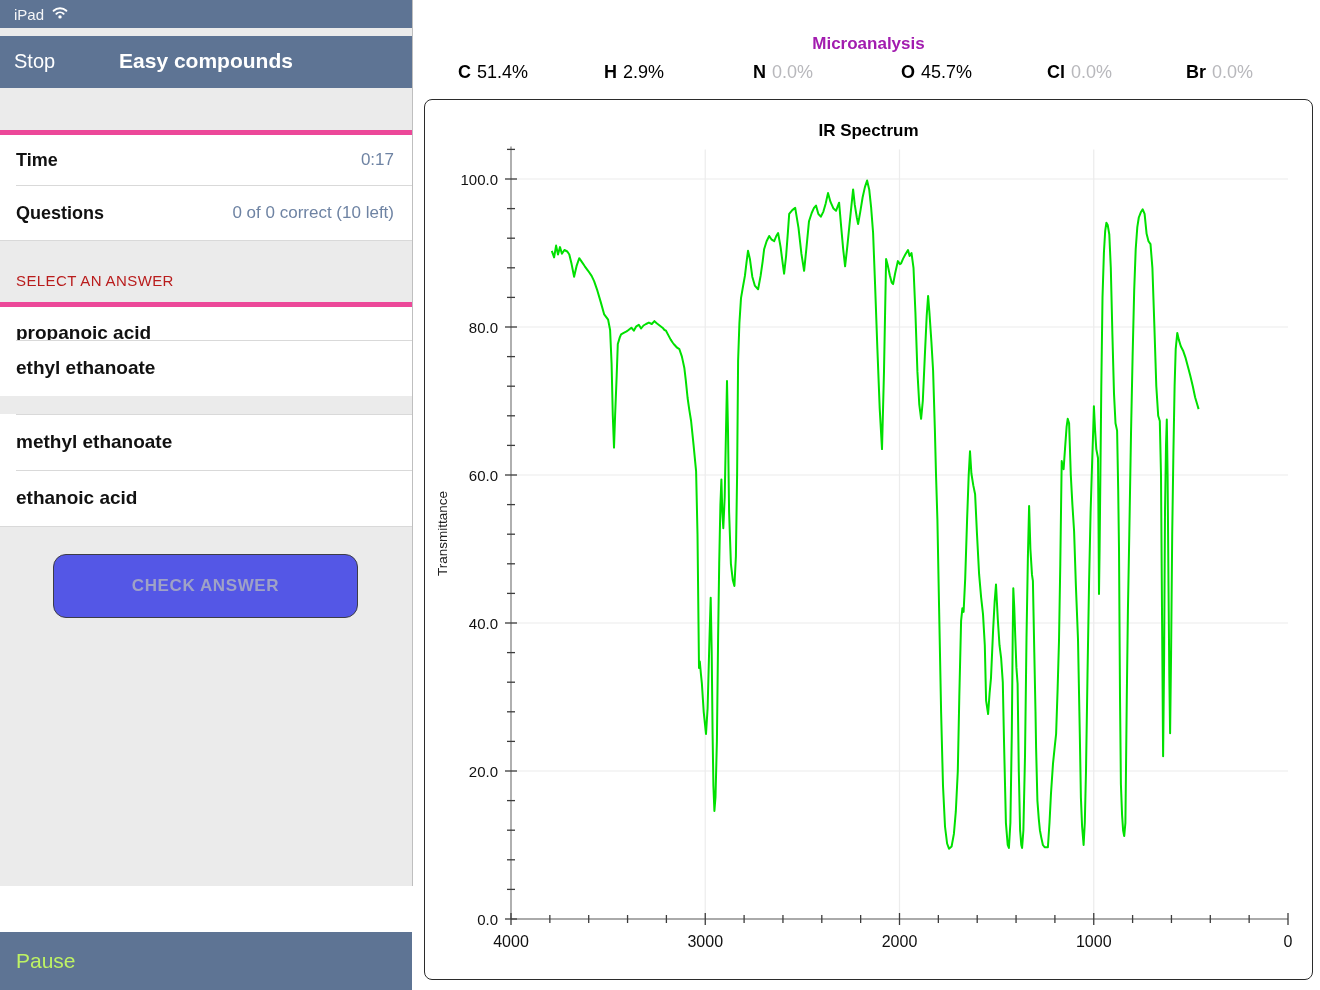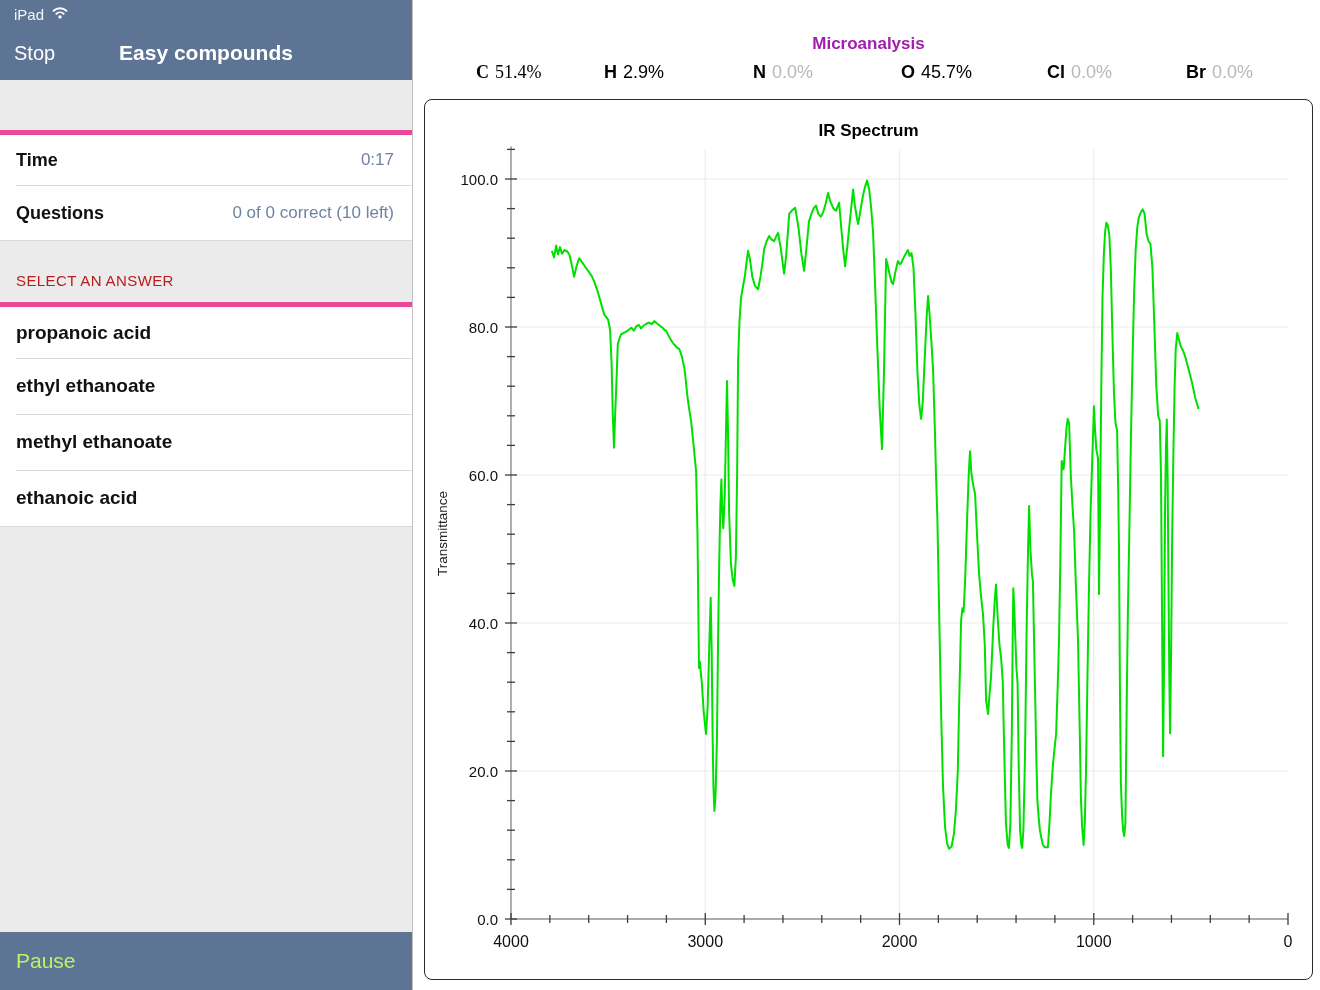--- a/index.html
+++ b/index.html
@@ -1,24 +1,24 @@
 <!DOCTYPE html>
 <html><head>
 <meta charset="utf-8">
 <style>
   * { margin:0; padding:0; box-sizing:border-box; }
   html,body { width:1320px; height:990px; background:#fff; font-family:"Liberation Sans", sans-serif; overflow:hidden; }
   #app { position:relative; width:1320px; height:990px; background:#fff; }
 
   
-  #sidebar { position:absolute; left:0; top:0; width:413px; height:990px; background:#ebebeb; border-right:1px solid #bfbfbf; }
+  #sidebar { position:absolute; left:0; top:0; width:413px; height:886px; background:#ebebeb; border-right:1px solid #bfbfbf; }
   .bar { background:#5e7494; color:#fff; }
   #status-bar { position:absolute; left:0; top:0; width:100%; height:28px; display:flex; align-items:center; padding-left:14px; gap:7px; }
   #status-bar .device { color:#f4f5f7; font-size:15px; }
-  #nav-bar { position:absolute; left:0; top:28px; width:100%; height:52px;padding-left:44px; }
+  #nav-bar { position:absolute; left:0; top:36px; width:100%; height:52px;padding-left:44px; }
   #stop-btn { position:absolute; left:14px; top:14px; font-size:20px; color:#fff; cursor:pointer; }
   #nav-title { position:absolute; left:0; top:13px; width:100%; text-align:center; font-size:21px; font-weight:bold; color:#fff; }
 
   .white-row { position:absolute; left:0; width:100%; background:#fff; }
   .stat-row { height:55px; }
   .stat-label { position:absolute; left:16px; top:50%; transform:translateY(-50%); font-size:18px; font-weight:bold; color:#111; }
   .stat-value { position:absolute; right:18px; top:50%; transform:translateY(-50%); font-size:17px; color:#6e83a3; }
   .hair-top { border-top:5px solid #ec4899; }
   .sep-inset { position:absolute; left:16px; right:0; top:0; border-top:1px solid #d9d9d9; }
 
@@ -76,42 +76,43 @@
       <span class="stat-label">Questions</span>
       <span class="stat-value">0 of 0 correct (10 left)</span>
     </div>
     <div style="position:absolute;left:0;top:240px;width:100%;border-top:1px solid #d9d9d9;"></div>
 
     <div id="section-header">SELECT AN ANSWER</div>
 
     <div class="white-row answer-row hair-top" style="top:302px;">
       <span class="answer-label">propanoic acid</span>
     </div>
-    <div class="white-row answer-row" style="top:358px;">
+    <div class="white-row answer-row" style="top:340px;">
       <div class="sep-inset"></div>
       <span class="answer-label">ethyl ethanoate</span>
     </div>
     <div class="white-row answer-row" style="top:414px;">
       <div class="sep-inset"></div>
       <span class="answer-label">methyl ethanoate</span>
     </div>
     <div class="white-row answer-row" style="top:470px;">
       <div class="sep-inset"></div>
       <span class="answer-label">ethanoic acid</span>
     </div>
     <div style="position:absolute;left:0;top:526px;width:100%;border-top:1px solid #d9d9d9;"></div>
 
+    <div id="check-btn">CHECK ANSWER</div>
 
     <div id="pause-bar" class="bar">
       <span id="pause-label">Pause</span>
     </div>
   </div>
 
   <div id="micro-title">Microanalysis</div>
-  <div class="micro-item" style="left:476px;font-family:Liberation Serif, serif;">
+  <div class="micro-item" style="left:458px;">
     <span class="sym">C</span><span class="val">51.4%</span>
   </div>
   <div class="micro-item" style="left:604px;">
     <span class="sym">H</span><span class="val">2.9%</span>
   </div>
   <div class="micro-item inactive" style="left:753px;">
     <span class="sym">N</span><span class="val">0.0%</span>
   </div>
   <div class="micro-item" style="left:901px;">
     <span class="sym">O</span><span class="val">45.7%</span>

